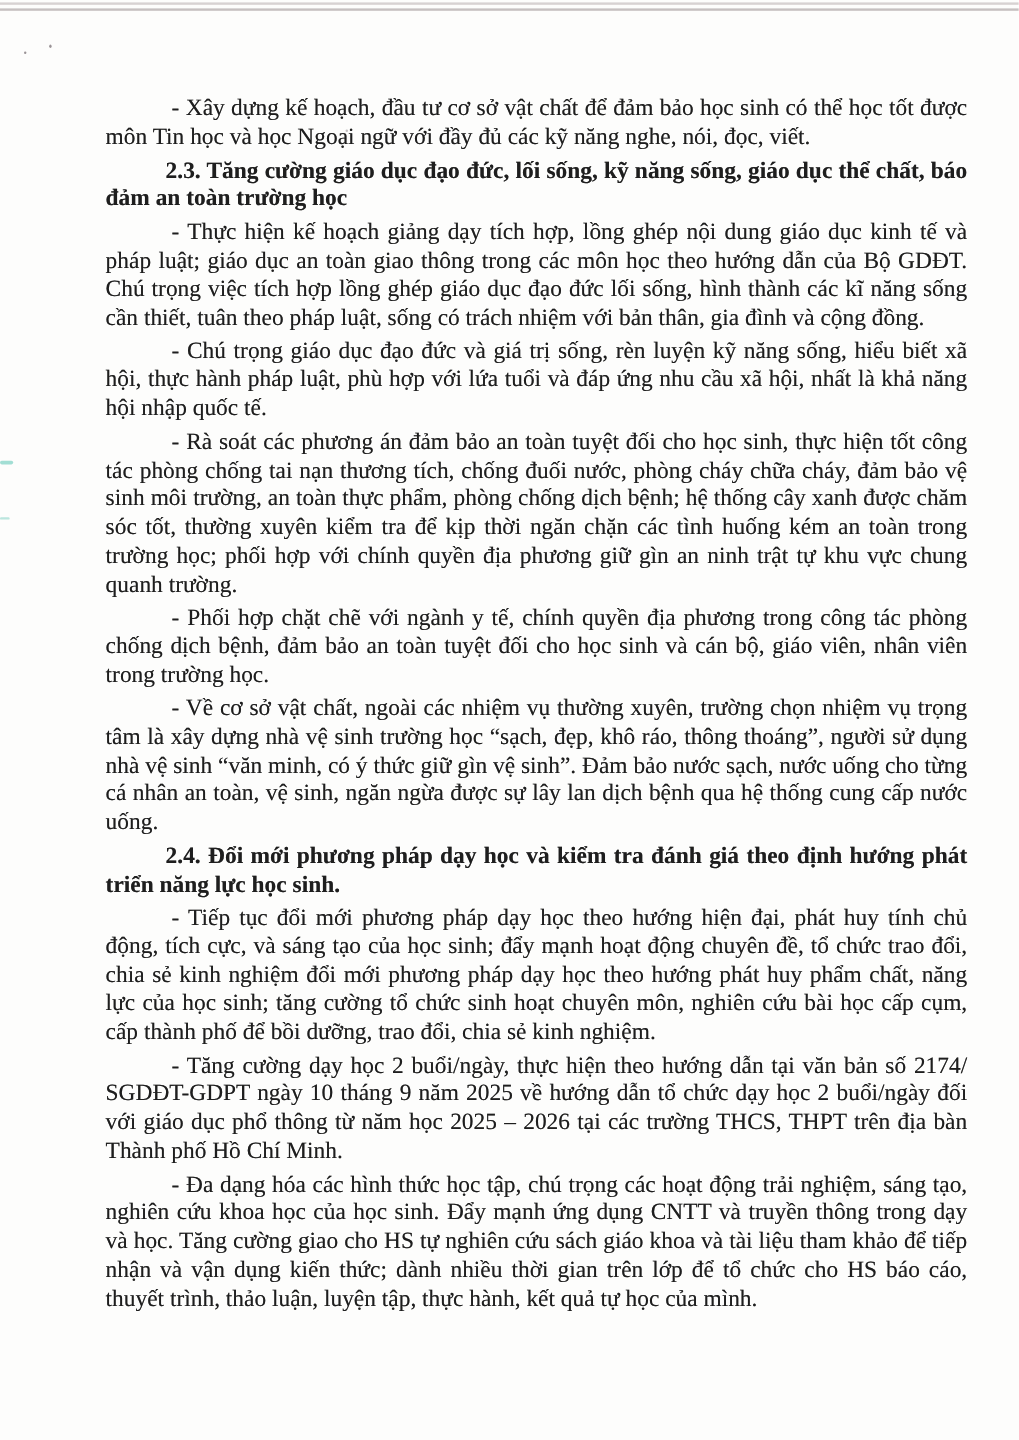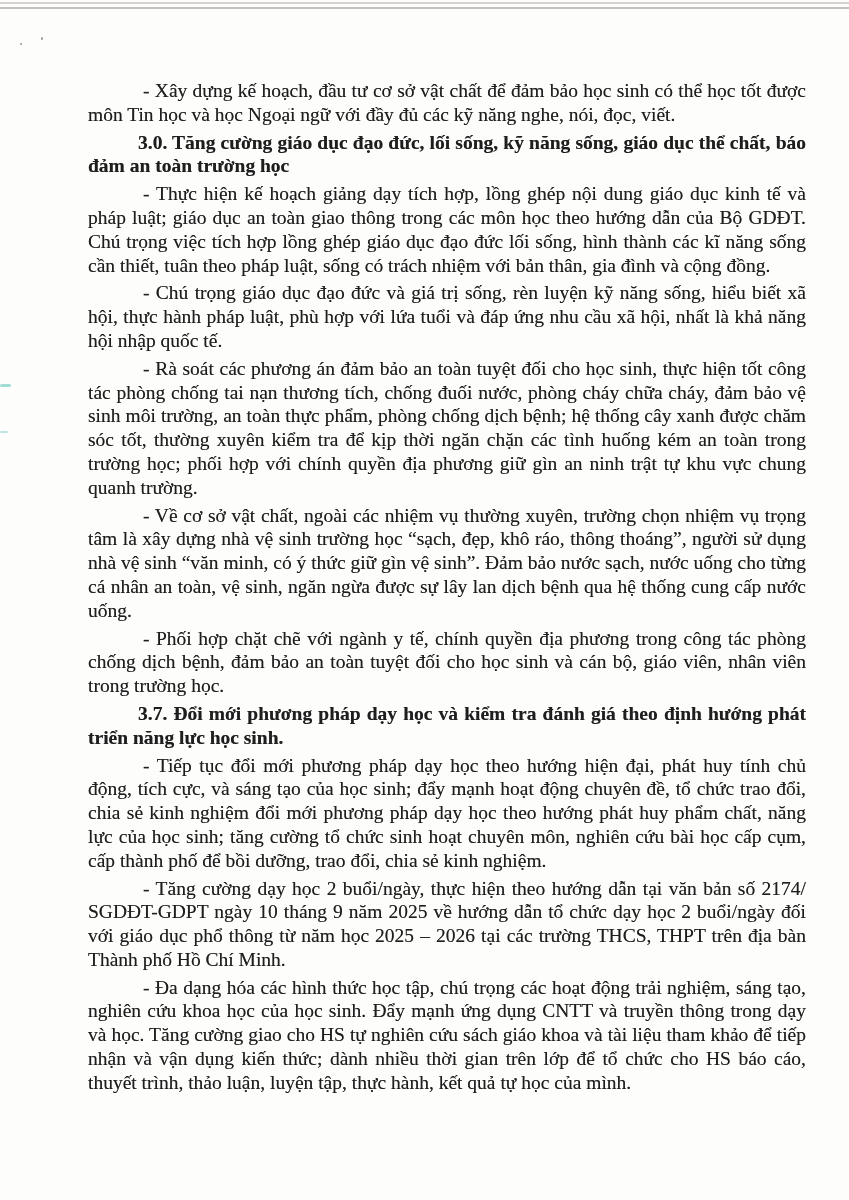--- a/index.html
+++ b/index.html
@@ -81,24 +81,24 @@
   <div class="scan-line-1"></div>
   <div class="scan-line-2"></div>
   <div class="ink-mark-1"></div>
   <div class="ink-mark-2"></div>
   <div class="speck speck-1"></div>
   <div class="speck speck-2"></div>
   <div class="speck speck-3"></div>
 
   <article class="content">
     <p>- Xây dựng kế hoạch, đầu tư cơ sở vật chất để đảm bảo học sinh có thể học tốt được môn Tin học và học Ngoại ngữ với đầy đủ các kỹ năng nghe, nói, đọc, viết.</p>
-    <p class="heading">3.0. Tăng cường giáo dục đạo đức, lối sống, kỹ năng sống, giáo dục thể chất, báo đảm an toàn trường học</p>
+    <p class="heading">2.3. Tăng cường giáo dục đạo đức, lối sống, kỹ năng sống, giáo dục thể chất, báo đảm an toàn trường học</p>
     <p>- Thực hiện kế hoạch giảng dạy tích hợp, lồng ghép nội dung giáo dục kinh tế và pháp luật; giáo dục an toàn giao thông trong các môn học theo hướng dẫn của Bộ GDĐT. Chú trọng việc tích hợp lồng ghép giáo dục đạo đức lối sống, hình thành các kĩ năng sống cần thiết, tuân theo pháp luật, sống có trách nhiệm với bản thân, gia đình và cộng đồng.</p>
     <p>- Chú trọng giáo dục đạo đức và giá trị sống, rèn luyện kỹ năng sống, hiểu biết xã hội, thực hành pháp luật, phù hợp với lứa tuổi và đáp ứng nhu cầu xã hội, nhất là khả năng hội nhập quốc tế.</p>
     <p>- Rà soát các phương án đảm bảo an toàn tuyệt đối cho học sinh, thực hiện tốt công tác phòng chống tai nạn thương tích, chống đuối nước, phòng cháy chữa cháy, đảm bảo vệ sinh môi trường, an toàn thực phẩm, phòng chống dịch bệnh; hệ thống cây xanh được chăm sóc tốt, thường xuyên kiểm tra để kịp thời ngăn chặn các tình huống kém an toàn trong trường học; phối hợp với chính quyền địa phương giữ gìn an ninh trật tự khu vực chung quanh trường.</p>
+    <p>- Phối hợp chặt chẽ với ngành y tế, chính quyền địa phương trong công tác phòng chống dịch bệnh, đảm bảo an toàn tuyệt đối cho học sinh và cán bộ, giáo viên, nhân viên trong trường học.</p>
     <p>- Về cơ sở vật chất, ngoài các nhiệm vụ thường xuyên, trường chọn nhiệm vụ trọng tâm là xây dựng nhà vệ sinh trường học “sạch, đẹp, khô ráo, thông thoáng”, người sử dụng nhà vệ sinh “văn minh, có ý thức giữ gìn vệ sinh”. Đảm bảo nước sạch, nước uống cho từng cá nhân an toàn, vệ sinh, ngăn ngừa được sự lây lan dịch bệnh qua hệ thống cung cấp nước uống.</p>
-    <p>- Phối hợp chặt chẽ với ngành y tế, chính quyền địa phương trong công tác phòng chống dịch bệnh, đảm bảo an toàn tuyệt đối cho học sinh và cán bộ, giáo viên, nhân viên trong trường học.</p>
-    <p class="heading">3.7. Đổi mới phương pháp dạy học và kiểm tra đánh giá theo định hướng phát triển năng lực học sinh.</p>
+    <p class="heading">2.4. Đổi mới phương pháp dạy học và kiểm tra đánh giá theo định hướng phát triển năng lực học sinh.</p>
     <p>- Tiếp tục đổi mới phương pháp dạy học theo hướng hiện đại, phát huy tính chủ động, tích cực, và sáng tạo của học sinh; đẩy mạnh hoạt động chuyên đề, tổ chức trao đổi, chia sẻ kinh nghiệm đổi mới phương pháp dạy học theo hướng phát huy phẩm chất, năng lực của học sinh; tăng cường tổ chức sinh hoạt chuyên môn, nghiên cứu bài học cấp cụm, cấp thành phố để bồi dưỡng, trao đổi, chia sẻ kinh nghiệm.</p>
     <p>- Tăng cường dạy học 2 buổi/ngày, thực hiện theo hướng dẫn tại văn bản số 2174/ SGDĐT-GDPT ngày 10 tháng 9 năm 2025 về hướng dẫn tổ chức dạy học 2 buổi/ngày đối với giáo dục phổ thông từ năm học 2025 – 2026 tại các trường THCS, THPT trên địa bàn Thành phố Hồ Chí Minh.</p>
     <p>- Đa dạng hóa các hình thức học tập, chú trọng các hoạt động trải nghiệm, sáng tạo, nghiên cứu khoa học của học sinh. Đẩy mạnh ứng dụng CNTT và truyền thông trong dạy và học. Tăng cường giao cho HS tự nghiên cứu sách giáo khoa và tài liệu tham khảo để tiếp nhận và vận dụng kiến thức; dành nhiều thời gian trên lớp để tổ chức cho HS báo cáo, thuyết trình, thảo luận, luyện tập, thực hành, kết quả tự học của mình.</p>
   </article>
 </div>
 
 </body></html>

